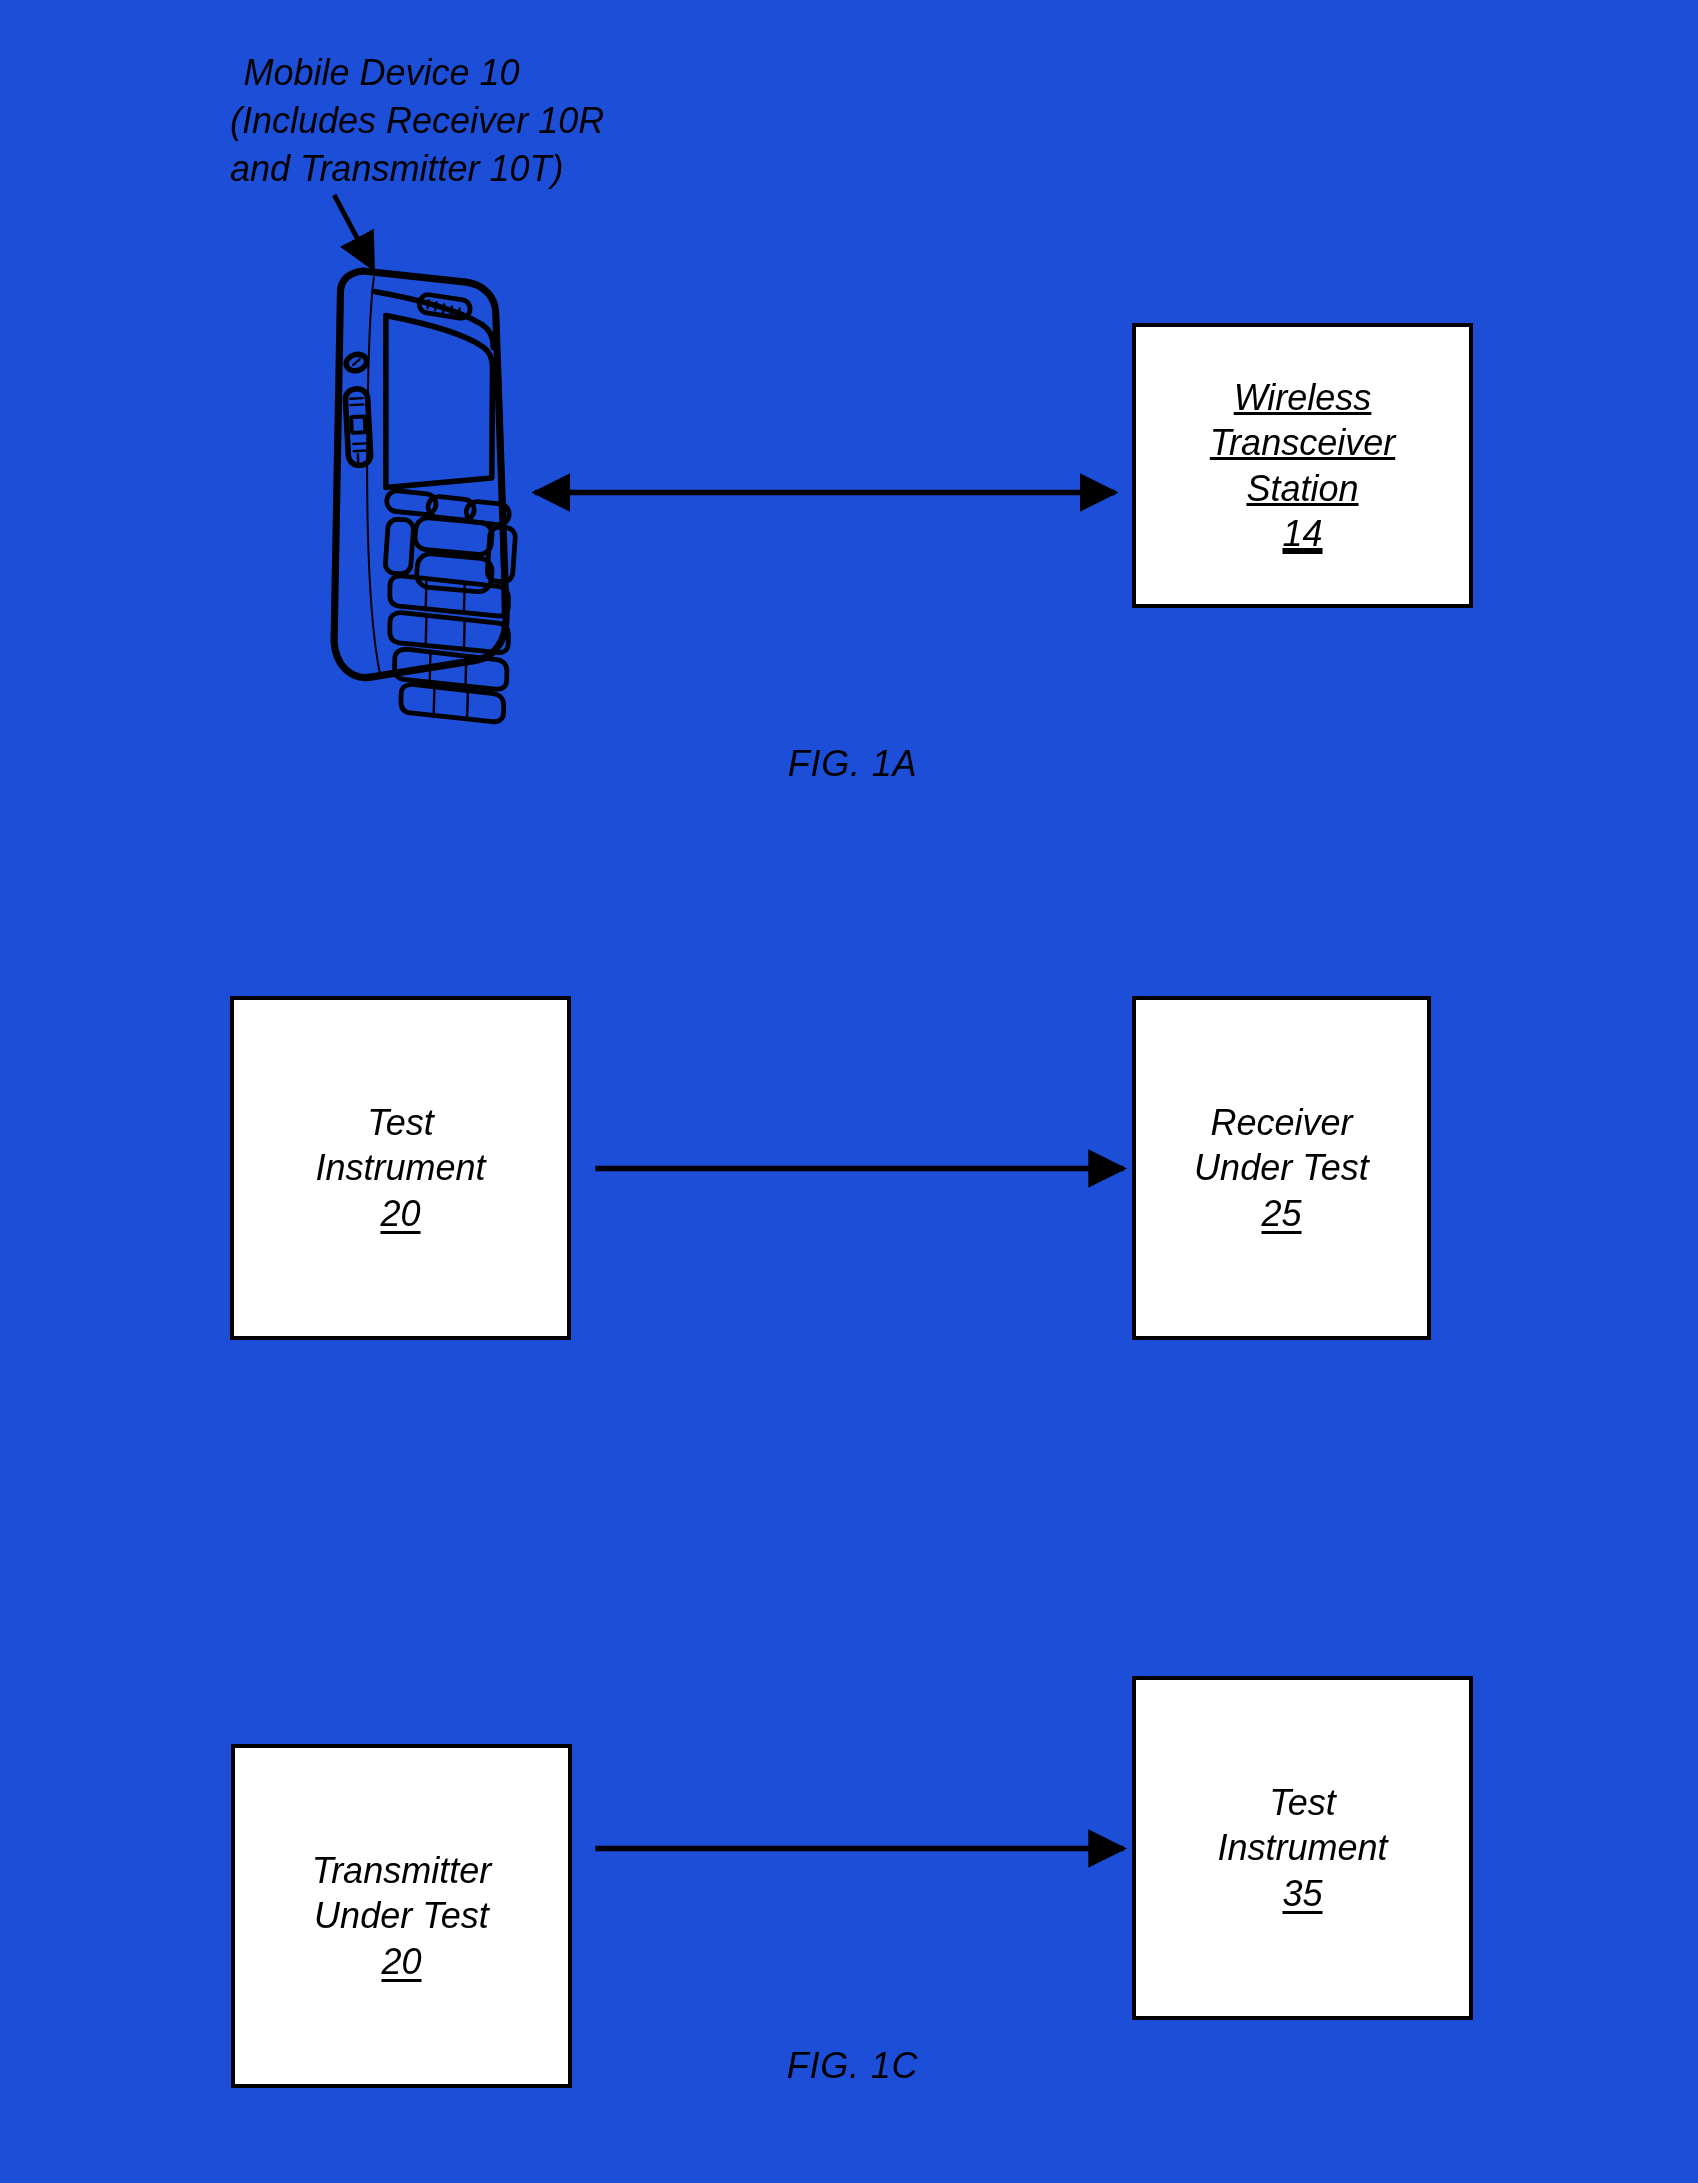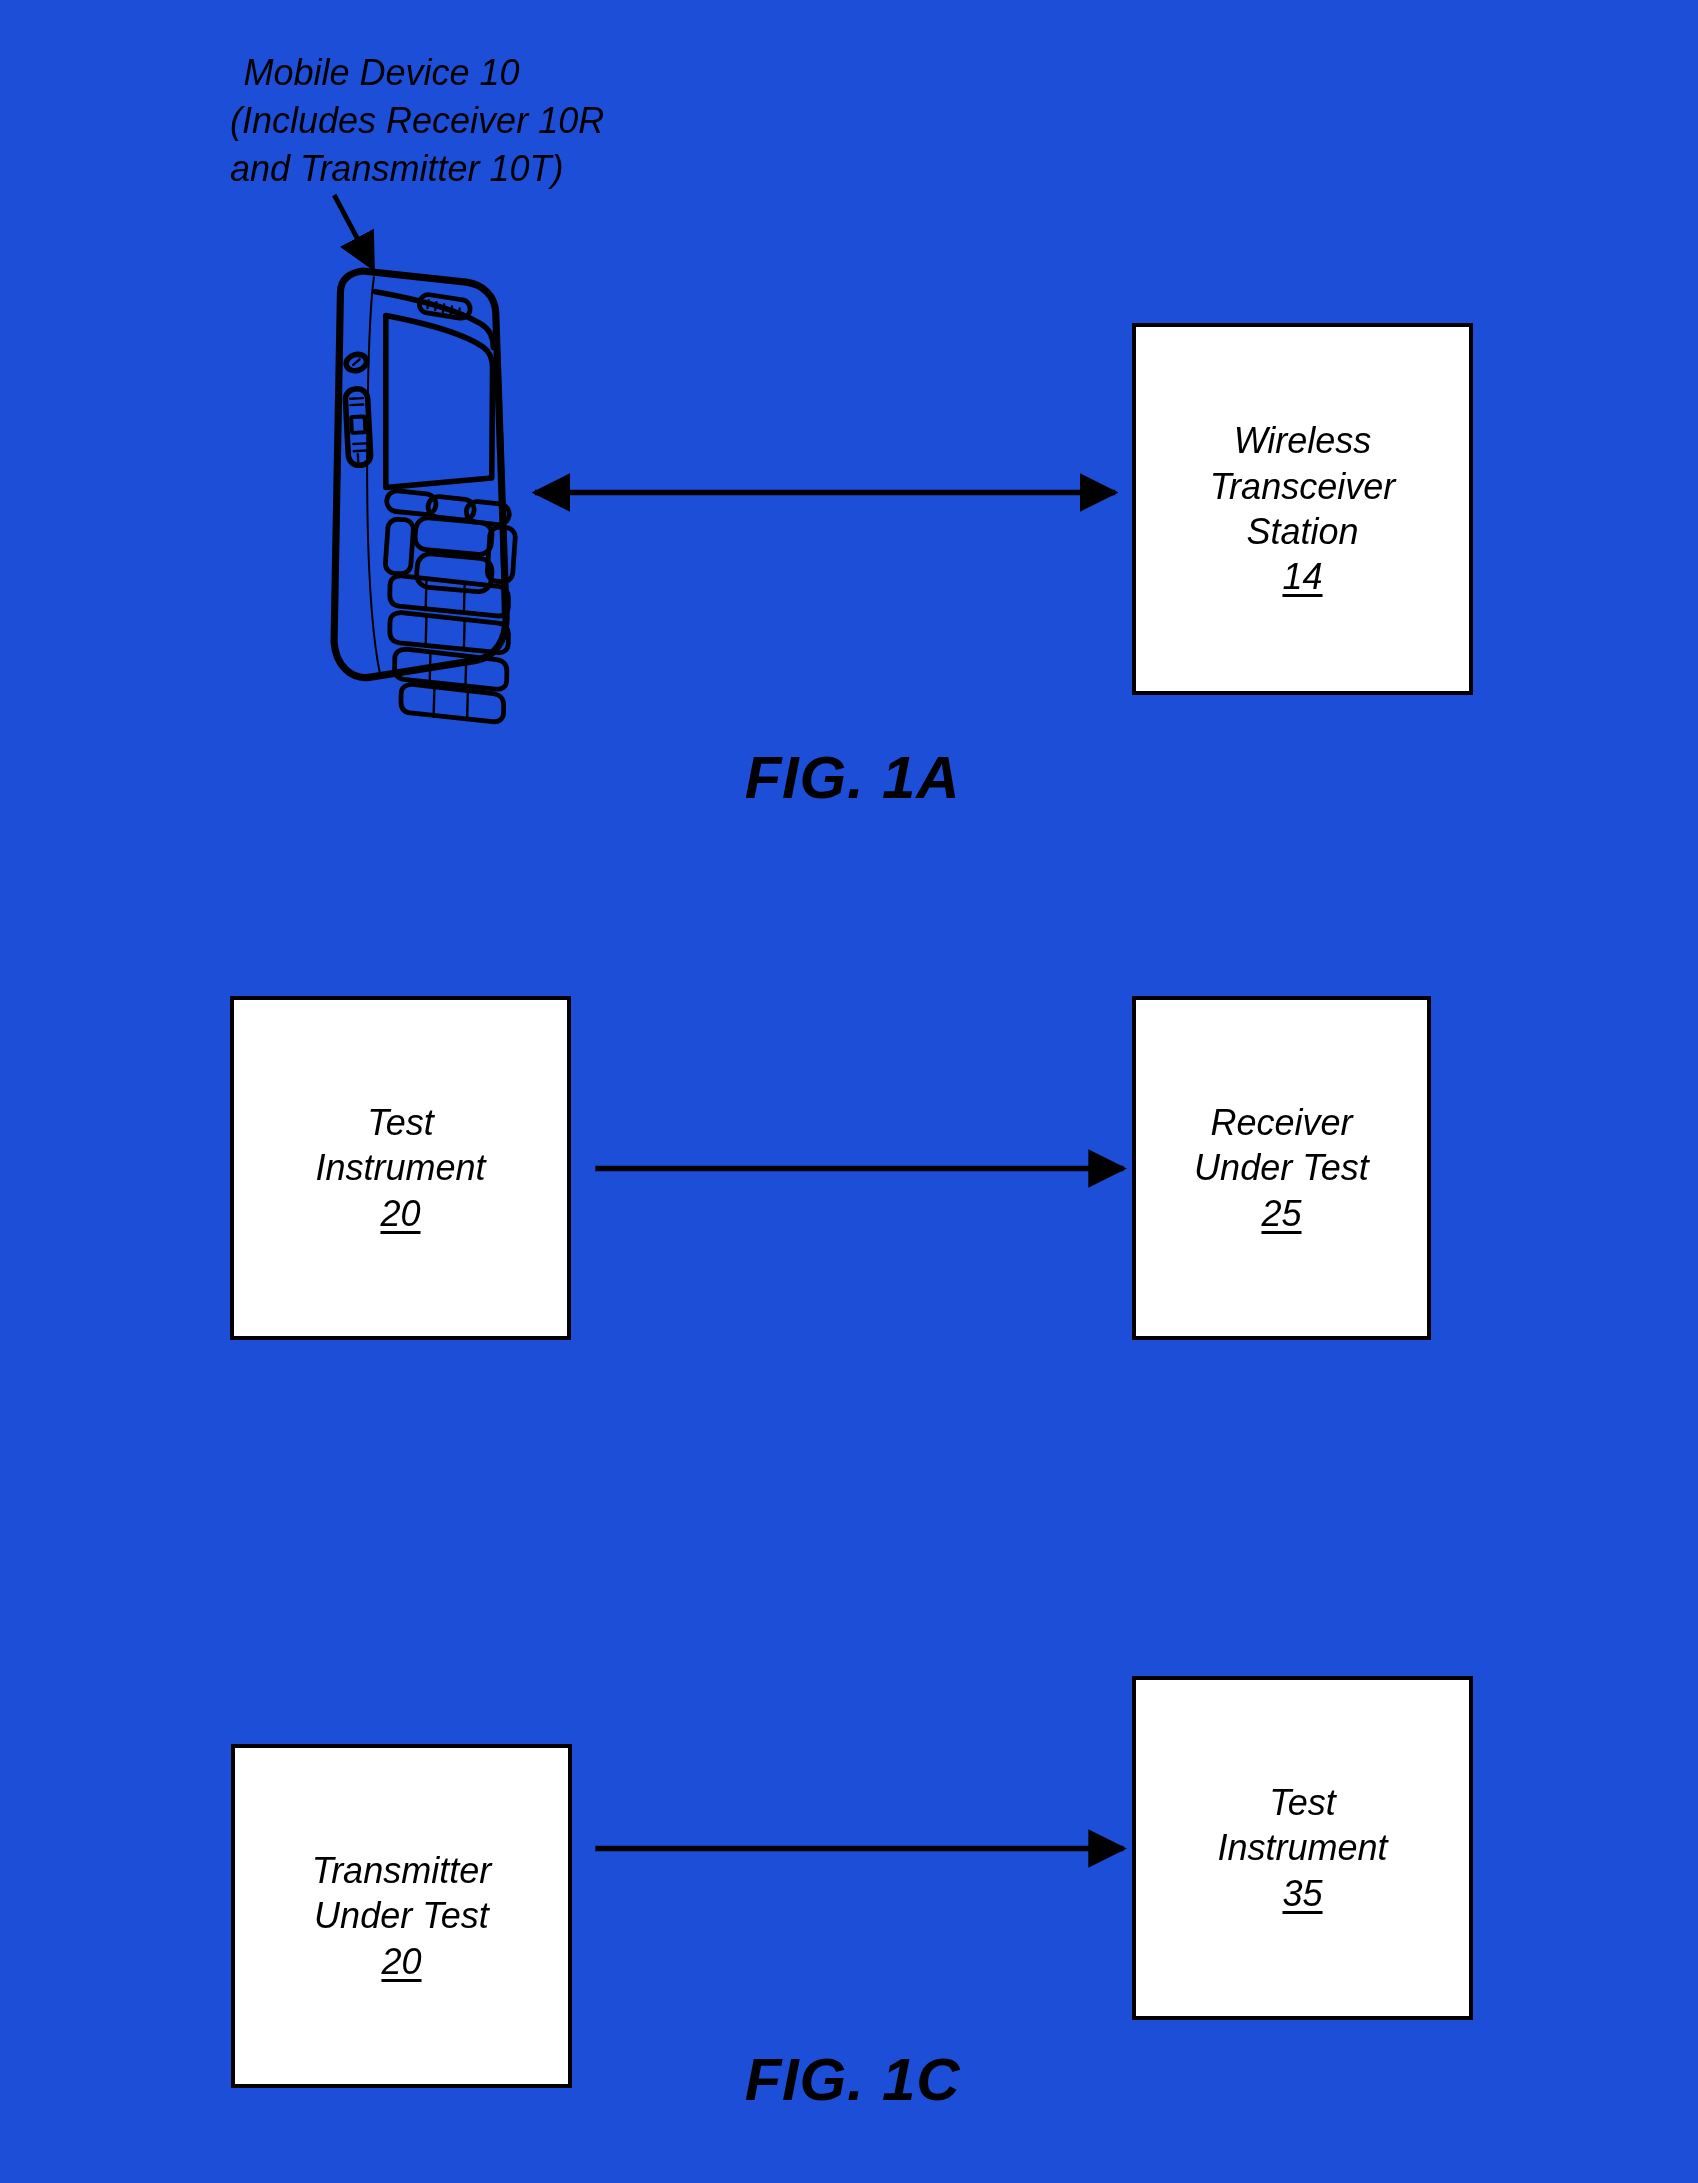--- a/index.html
+++ b/index.html
@@ -19,22 +19,22 @@
   .sheet {
     position: absolute;
     inset: 0;
     background: #1d4ed8;
   }
 
   
   .fig-caption {
     position: absolute;
     font-style: italic;
-    font-weight: bold;
-    font-size: 60px;
+    font-weight: normal;
+    font-size: 36px;
     letter-spacing: 0.8px;
     white-space: nowrap;
     text-align: center;
     color: #000;
   }
 
   .block {
     position: absolute;
     border: 4.8px solid #000;
     background: #ffffff;
@@ -206,21 +206,21 @@
       <marker id="headR1" markerWidth="7" markerHeight="7" refX="6.4" refY="3.5" orient="auto" markerUnits="strokeWidth">
         <path d="M0,0 L7,3.5 L0,7 z" fill="#000"></path>
       </marker>
       <marker id="headL1" markerWidth="7" markerHeight="7" refX="0.6" refY="3.5" orient="auto" markerUnits="strokeWidth">
         <path d="M7,0 L0,3.5 L7,7 z" fill="#000"></path>
       </marker>
     </defs>
     <line x1="22" y1="26" x2="758" y2="26" stroke="#000" stroke-width="7" marker-start="url(#headL1)" marker-end="url(#headR1)"></line>
   </svg>
 
-  <div class="block" style="left:1132px; top:323px; width:341px; height:372px;">
+  <div class="block" style="left:1132px; top:323px; width:341px; height:285px;text-decoration:underline;">
     <div class="block-text">
       <span>Wireless</span><br>
       <span>Transceiver</span><br>
       <span>Station</span>
       <span class="ref">14</span>
     </div>
   </div>
 
   <div class="fig-caption" style="left:693px; top:743px; width:319px;">FIG. 1A</div>
 

